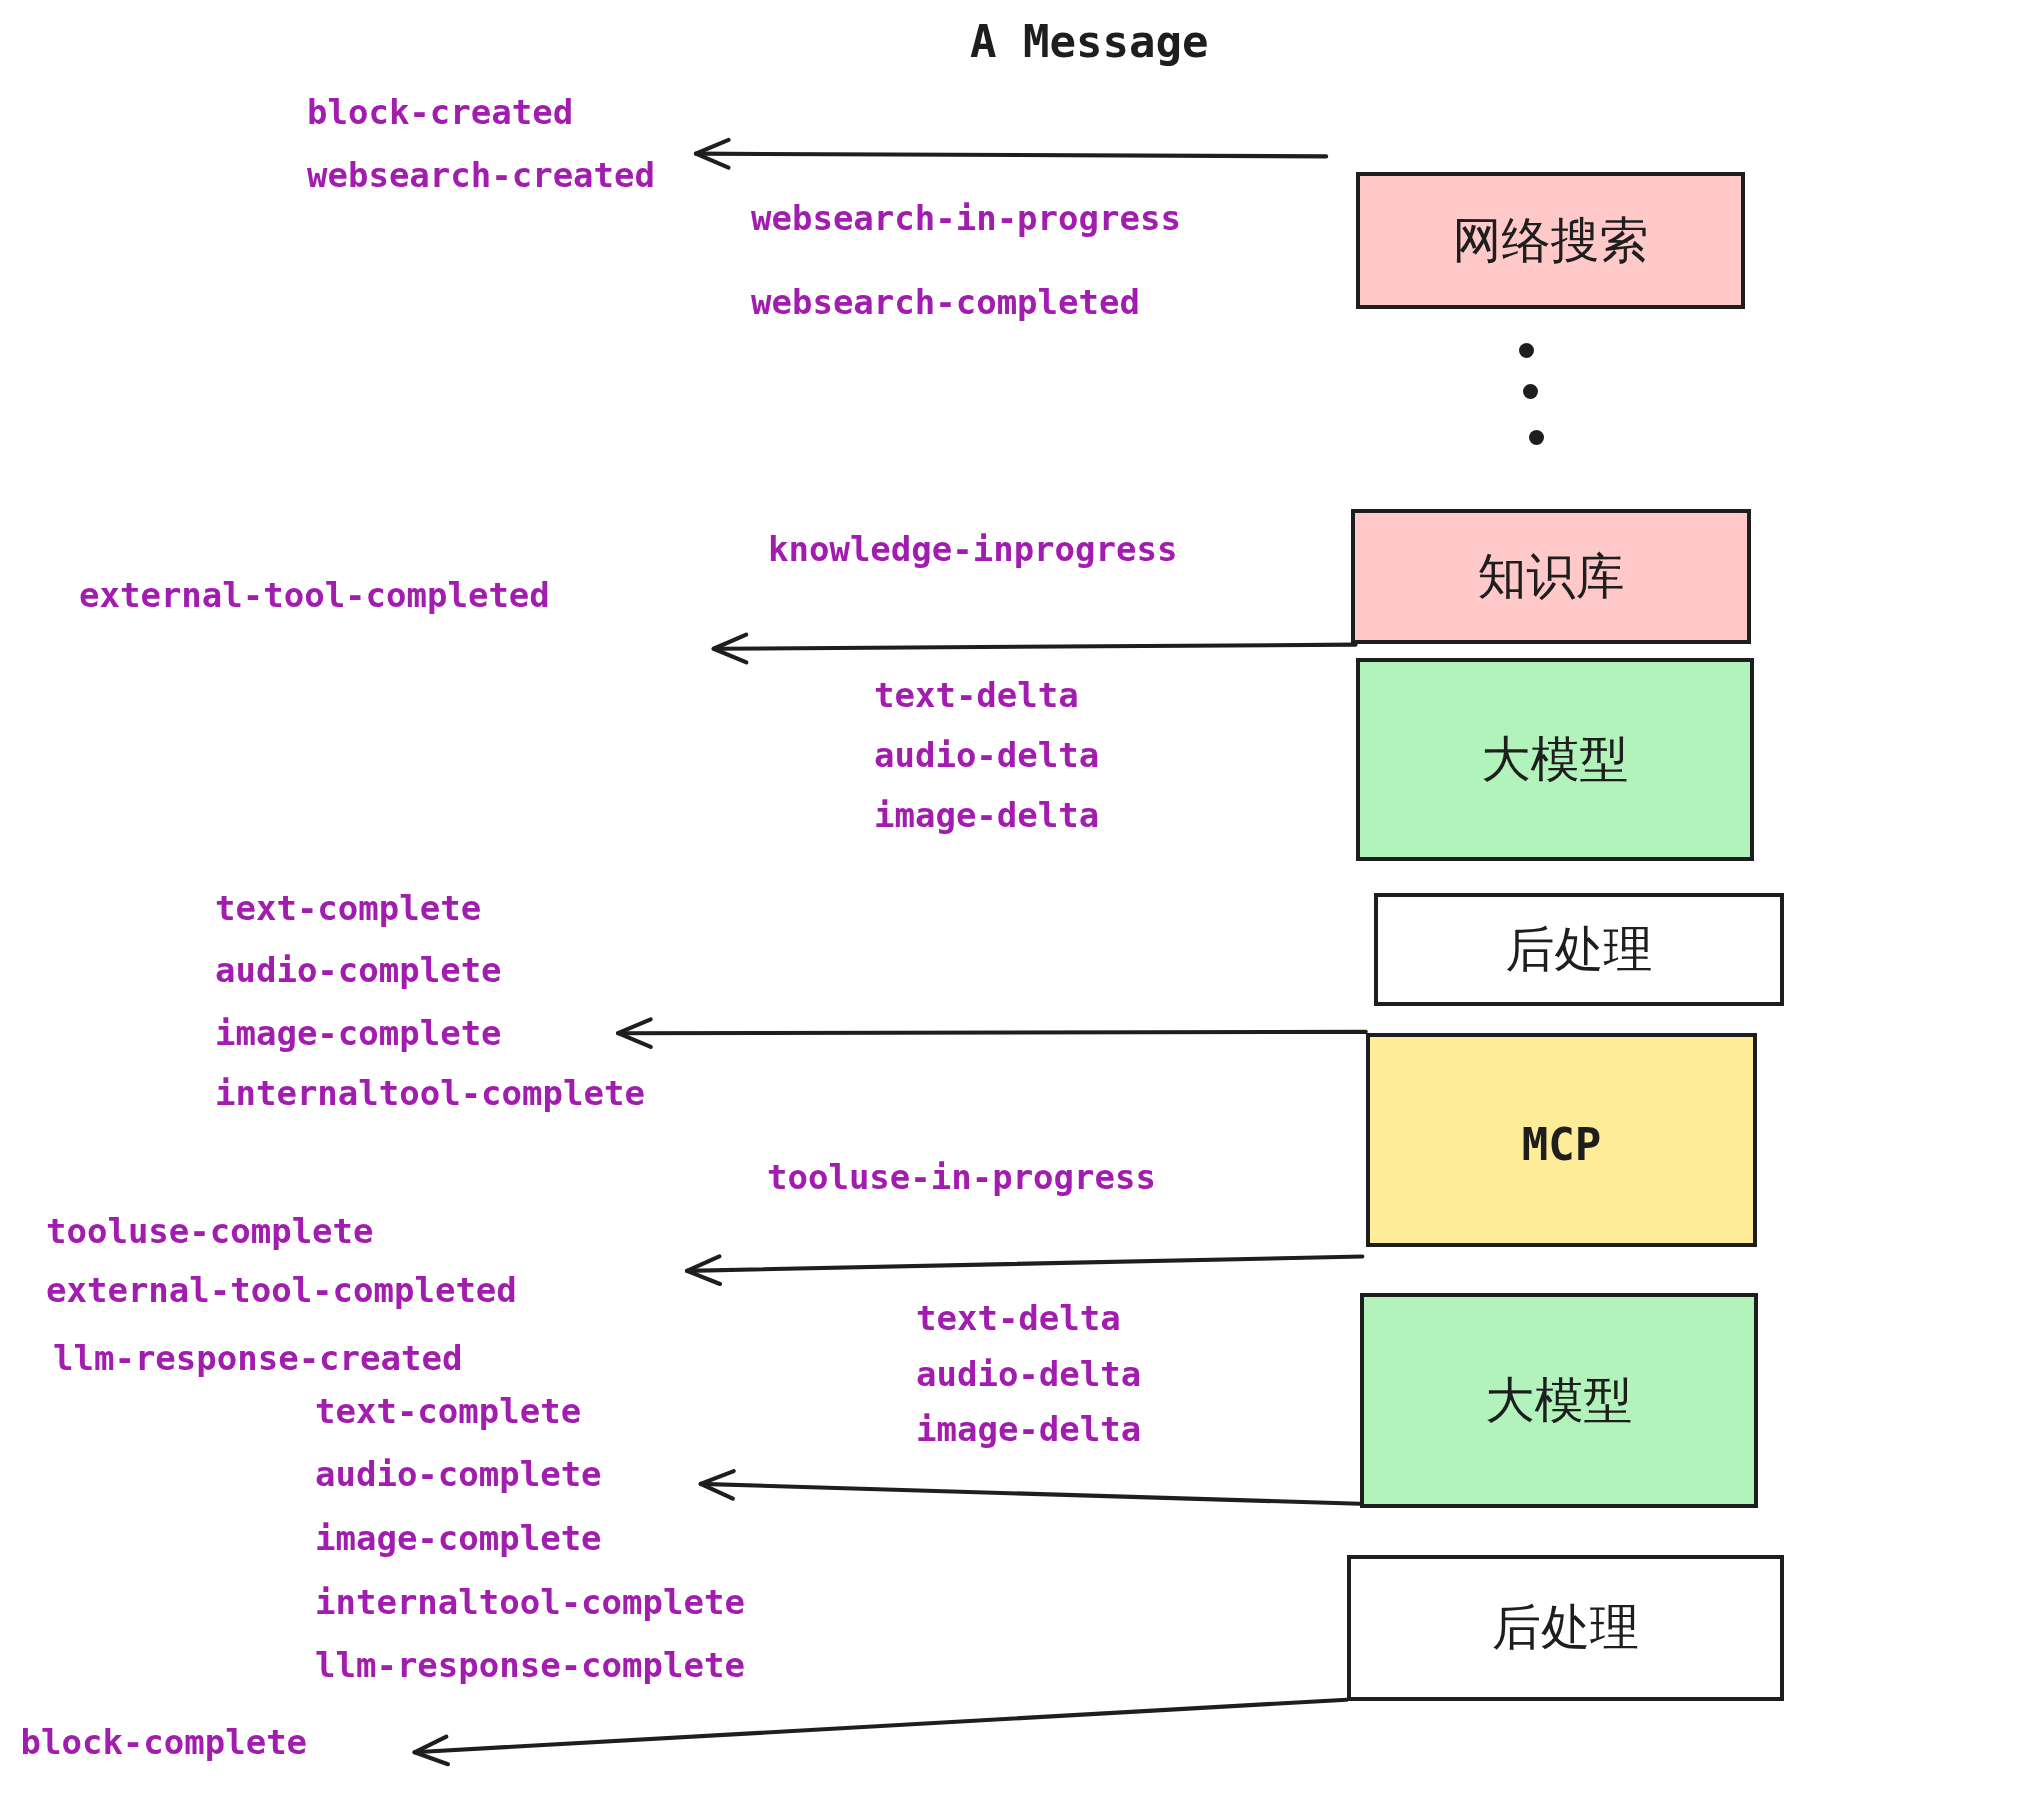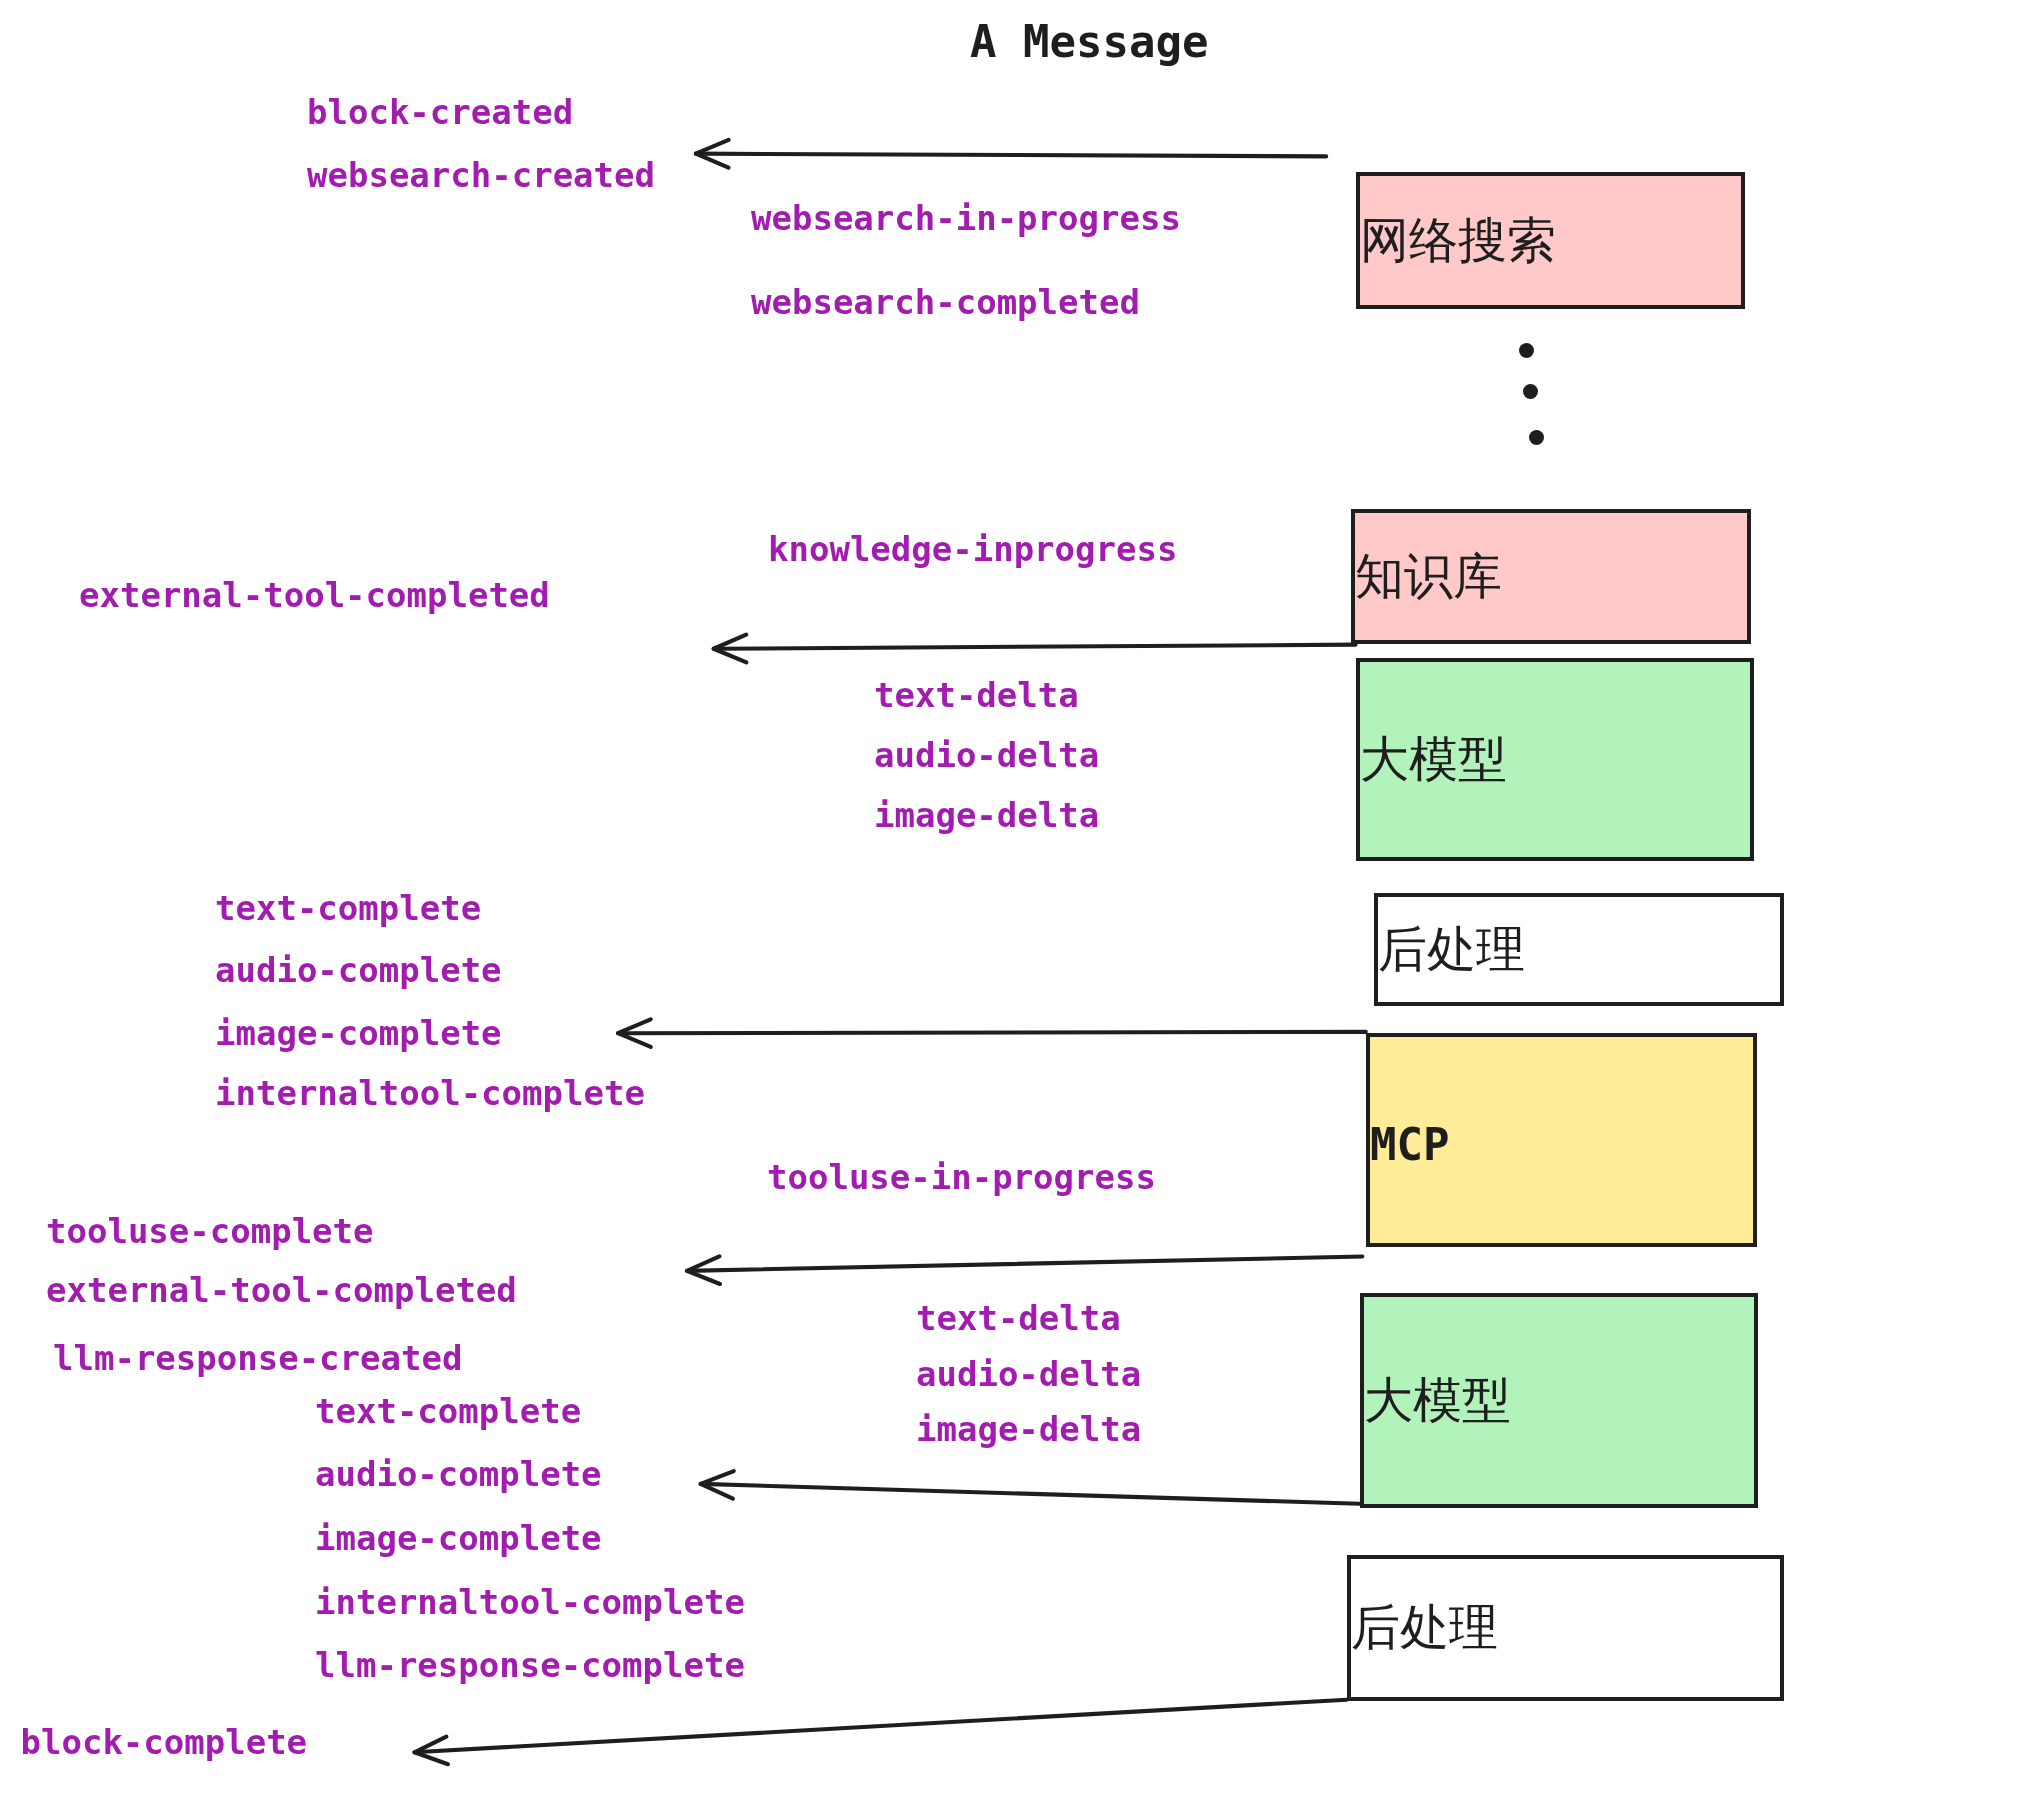--- a/index.html
+++ b/index.html
@@ -24,21 +24,21 @@
     position:absolute;
     font-family:"DejaVu Sans Mono", monospace;
     font-size:44px;
     font-weight:700;
     white-space:nowrap;
     color:#1e1e1e;
   }
   .box{
     position:absolute;
     border:4.1px solid #1e1e1e;
-    display:flex;align-items:center;
+    display:flex;align-items:center;justify-content:center;
     box-sizing:border-box;
   }
   .box .cjk{
     font-family:"Liberation Sans", sans-serif;
     font-size:49px;
     font-weight:500;
     color:#1e1e1e;
     white-space:nowrap;
   }
   .box .mono{

